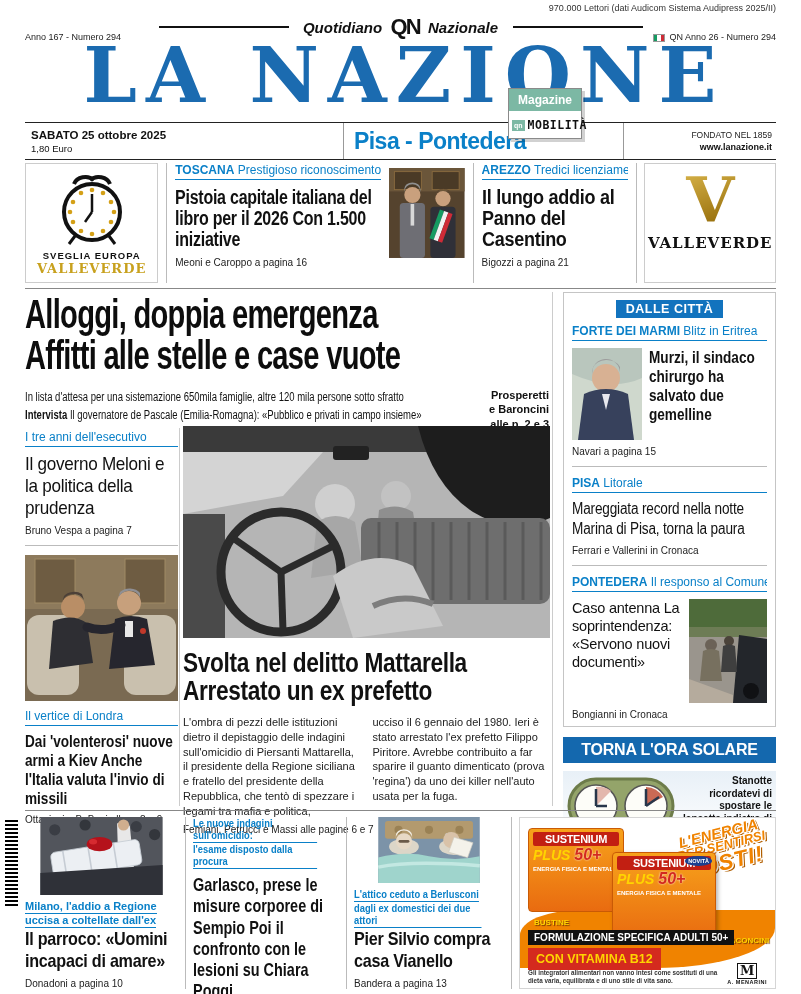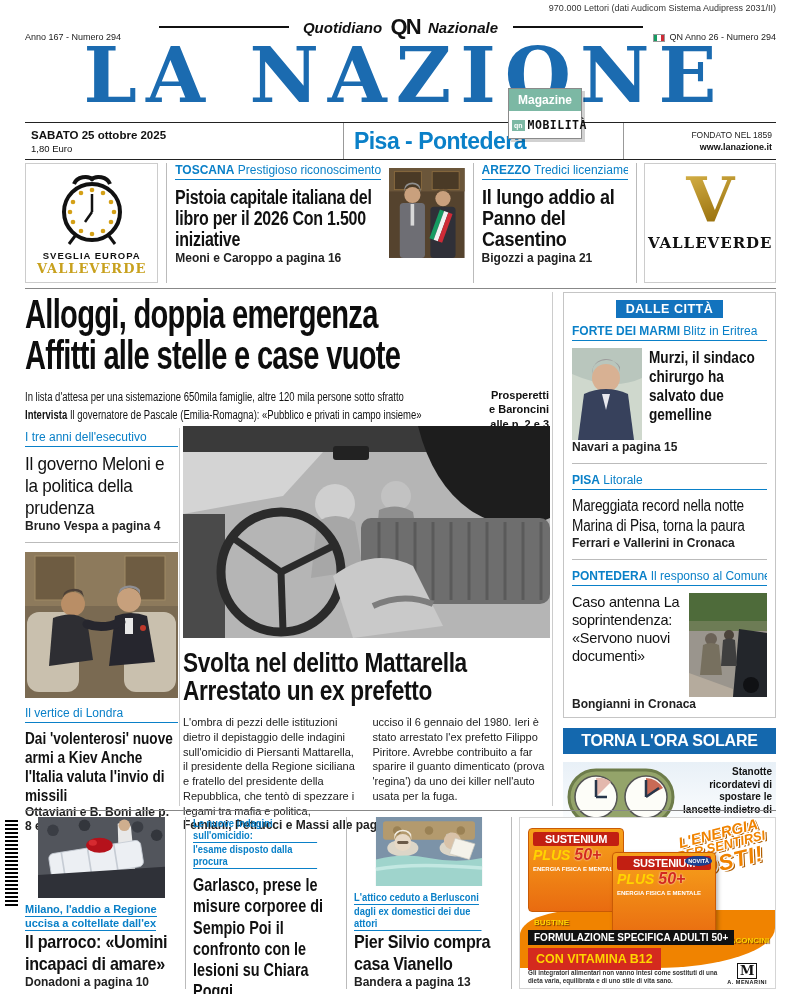--- a/index.html
+++ b/index.html
@@ -36,21 +36,21 @@
   .date-main { position:absolute; top:6px; left:6px; font-size:11.5px; font-weight:bold; }
   .date-price { position:absolute; top:20px; left:6px; font-size:9.5px; }
   .edition { position:absolute; top:0; left:325px; width:180px; text-align:center; line-height:36px;
              color:#0a80c8; font-weight:800; font-size:23px; letter-spacing:-.5px; }
   .founded { position:absolute; top:7px; right:4px; font-size:8.5px; text-align:right; color:#222; }
   .website { position:absolute; top:19px; right:4px; font-size:9px; font-weight:bold; text-align:center; }
 
   
   .kicker { color:#0a80c8; font-size:12px; border-bottom:1.5px solid #0a80c8; padding-bottom:2px; white-space:nowrap; overflow:hidden; }
   .kicker b { font-weight:800; }
-  .byline { font-size:12px; font-weight:bold; color:#222; margin-top:0; }
+  .byline { font-size:10px; font-weight:normal; color:#222; margin-top:6px; }
   .hrule { height:1px; background:#bbb; margin:9px 0; }
   .sx71 { transform:scaleX(.71); transform-origin:0 0; width:141%; white-space:nowrap; }
   .sx76 { transform:scaleX(.76); transform-origin:0 0; width:131%; }
   .sx8  { transform:scaleX(.8);  transform-origin:0 0; width:125%; }
   .sx84 { transform:scaleX(.84); transform-origin:0 0; width:119%; white-space:nowrap; }
   .sx85 { transform:scaleX(.85); transform-origin:0 0; width:117%; }
   .sx9  { transform:scaleX(.9);  transform-origin:0 0; width:111%; }
 
   
   .toprow { position:absolute; top:163px; left:25px; right:25px; height:120px; display:flex; }
@@ -148,21 +148,21 @@
   .barcode { position:absolute; left:5px; top:820px; width:13px; height:86px;
              background:repeating-linear-gradient(180deg,#000 0 2px,#fff 2px 4px); }
 
   svg { display:block; }
 </style>
 </head>
 <body>
 
 <div class="page">
 
-  <div class="audience">970.000 Lettori (dati Audicom Sistema Audipress 2031/II)</div>
+  <div class="audience">970.000 Lettori (dati Audicom Sistema Audipress 2025/II)</div>
   <div class="brandline">
     <span class="rule"></span>
     <span class="brand-word">Quotidiano</span>
     <span class="qn-logo">QN</span>
     <span class="brand-word">Nazionale</span>
     <span class="rule"></span>
   </div>
   <div class="issue-left">Anno 167 - Numero 294</div>
   <div class="issue-right">
     <span class="flag"></span><span>QN Anno 26 - Numero 294</span>
@@ -280,21 +280,21 @@
         <div>alle p. 2 e 3</div>
       </div>
     </div>
   </div>
 
   <div class="rail-left">
     <div class="kicker">I tre anni dell'esecutivo</div>
     <h3 class="light">
         <span class="sx9" style="display:block">Il governo Meloni e la politica della prudenza</span>
       </h3>
-    <div class="byline">Bruno Vespa a pagina 4</div>
+    <div class="byline">Bruno Vespa a pagina 7</div>
     <div class="hrule"></div>
     <svg width="153" height="146" viewBox="0 0 153 146">
       <rect width="153" height="146" fill="#7a6a52"></rect>
       <rect x="0" y="0" width="153" height="54" fill="#8d7a5c"></rect>
       <rect x="10" y="4" width="40" height="44" fill="#6e5c42" stroke="#a08a64"></rect>
       <rect x="100" y="4" width="40" height="44" fill="#6e5c42" stroke="#a08a64"></rect>
       <rect x="2" y="60" width="52" height="80" rx="12" fill="#c9c0ae"></rect>
       <rect x="99" y="60" width="52" height="80" rx="12" fill="#c9c0ae"></rect>
       <circle cx="48" cy="52" r="12" fill="#b98e66"></circle>
       <path d="M37 48 a12 12 0 0 1 22 -3 l-2 -6 a12 9 0 0 0 -18 2 z" fill="#4c4038"></path>

